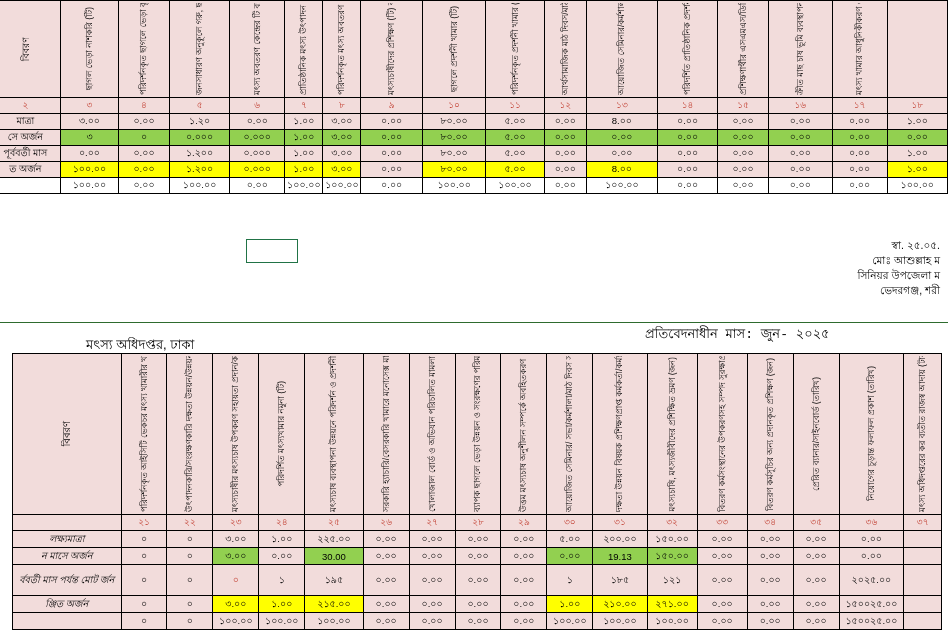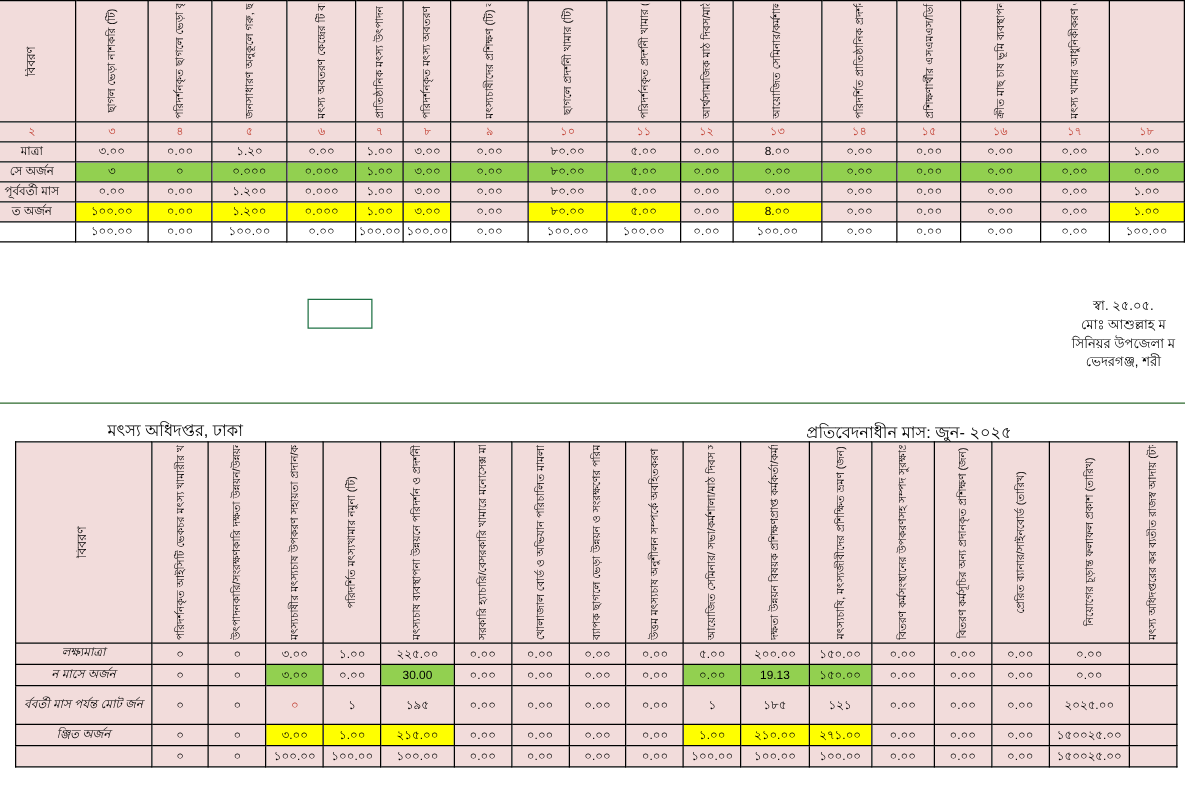--- a/index.html
+++ b/index.html
@@ -346,30 +346,30 @@
         <td class="white">০.০০</td>
         <td class="white">০.০০</td>
         <td class="white">১০০.০০</td>
       </tr>
     </tbody>
       </table>
   </div>
 
   <div class="selbox"></div>
 
-  <div class="sigbox" style="top:238px;text-align:center;">
+  <div class="sigbox" style="top:238px;">
     <div>স্বা. ২৫.০৫.</div>
     <div>মোঃ আশুল্লাহ ম</div>
     <div>সিনিয়র উপজেলা ম</div>
     <div>ভেদরগঞ্জ, শরী</div>
   </div>
 
   <div id="bottomblock">
     <div class="btitle" style="left:86px; top:12px;">মৎস্য অধিদপ্তর, ঢাকা</div>
-    <div class="btitle" style="left:645px; top:13px;">প্রতিবেদনাধীন মাস: জুন- ২০২৫</div>
+    <div class="btitle" style="left:645px; top:1px;font-family:Liberation Mono, monospace;">প্রতিবেদনাধীন মাস: জুন- ২০২৫</div>
 
     <table class="grid" id="bottomTable">
       <colgroup>
         <col style="width:104px">
         <col style="width:44px">
           <col style="width:44px">
           <col style="width:44px">
         <col style="width:44px">
           <col style="width:56px">
           <col style="width:44px">
@@ -435,20 +435,40 @@
         <td class="vhead2">
               <span class="vtxt">প্রেরিত ব্যানার/সাইনবোর্ড (তারিখ)</span>
             </td>
         <td class="vhead2">
               <span class="vtxt">নিয়োগের চূড়ান্ত ফলাফল প্রকাশ (তারিখ)</span>
             </td>
         <td class="vhead2">
               <span class="vtxt">মৎস্য অধিদপ্তরের কর ব্যতীত রাজস্ব আদায় (টাকা)</span>
             </td>
       </tr>
+      <tr class="numrow">
+        <td></td>
+        <td>২১</td>
+        <td>২২</td>
+        <td>২৩</td>
+        <td>২৪</td>
+        <td>২৫</td>
+        <td>২৬</td>
+        <td>২৭</td>
+        <td>২৮</td>
+        <td>২৯</td>
+        <td>৩০</td>
+        <td>৩১</td>
+        <td>৩২</td>
+        <td>৩৩</td>
+        <td>৩৪</td>
+        <td>৩৫</td>
+        <td>৩৬</td>
+        <td>৩৭</td>
+      </tr>
 
       <tr class="dataRow2">
         <td class="leftlabel">লক্ষ্যমাত্রা</td>
         <td class="pink">০</td>
         <td class="pink">০</td>
         <td class="pink">৩.০০</td>
         <td class="pink">১.০০</td>
         <td class="pink">২২৫.০০</td>
         <td class="pink">০.০০</td>
         <td class="pink">০.০০</td>

